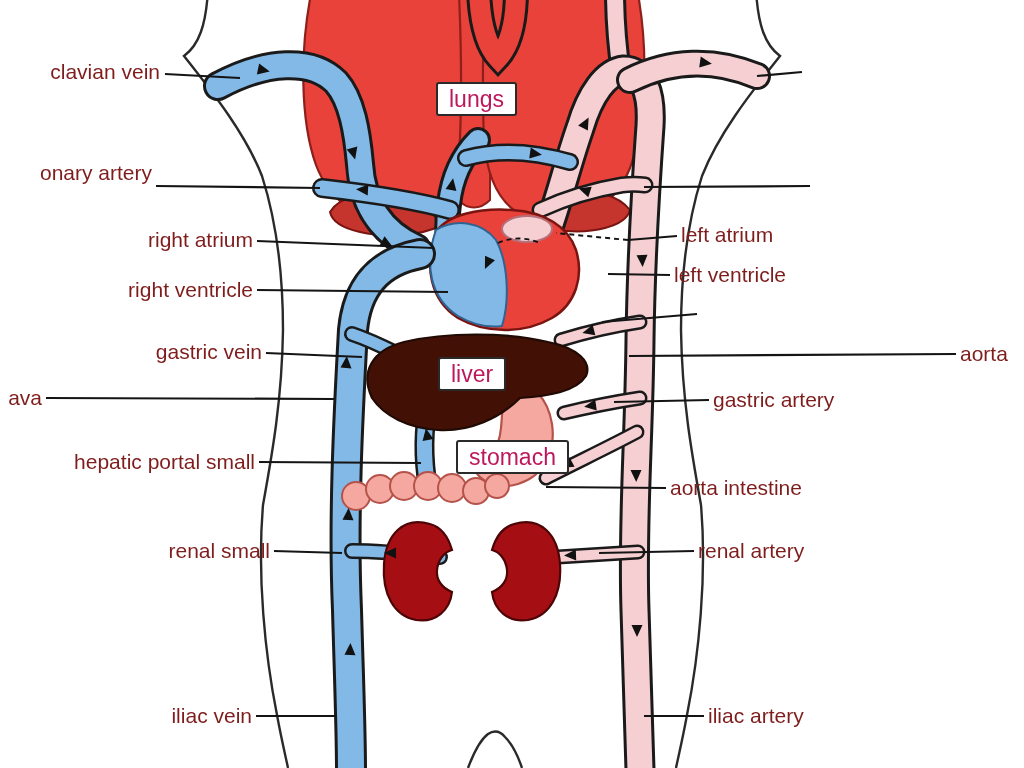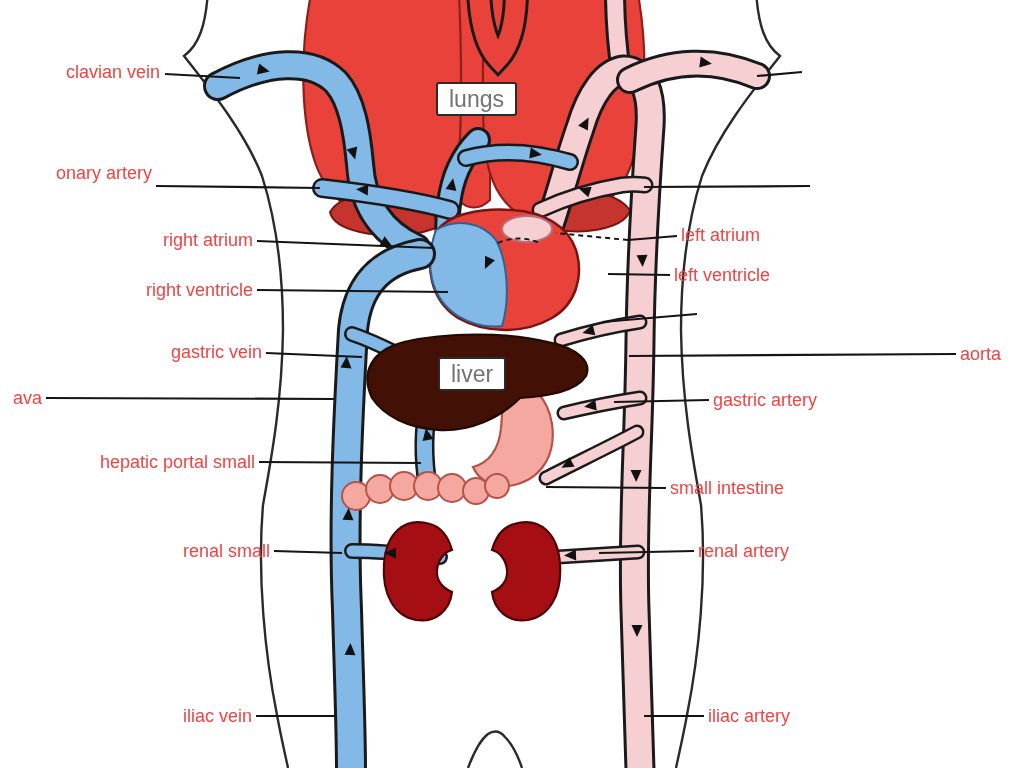--- a/index.html
+++ b/index.html
@@ -1,21 +1,21 @@
 <!DOCTYPE html>
 <html><head>
 <meta charset="utf-8">
 <style>
   html,body{margin:0;padding:0;background:#fff;}
   body{width:1024px;height:768px;overflow:hidden;font-family:"Liberation Sans",sans-serif;}
   .stage{position:relative;width:1024px;height:768px;background:#fff;}
   .stage > svg{position:absolute;left:0;top:0;}
-  .lbl{position:absolute;font-size:18px;line-height:26px;color:#ef4444;white-space:nowrap;}
+  .lbl{position:absolute;font-size:21px;line-height:26px;color:#7f1d1d;white-space:nowrap;}
   .lbl.l{text-align:right;}
-  .obox{position:absolute;font-size:23px;line-height:30px;color:#737373;background:#fff;
+  .obox{position:absolute;font-size:23px;line-height:30px;color:#be185d;background:#fff;
         border:2px solid #2a2a2a;border-radius:3px;padding:0 11px;white-space:nowrap;}
   .tO{stroke:#1a1a1a;fill:none;stroke-linecap:round;}
   .tV{stroke:#82b9e6;fill:none;stroke-linecap:round;}
   .tA{stroke:#f6cfd2;fill:none;stroke-linecap:round;}
   .tR{stroke:#e8423b;fill:none;stroke-linecap:round;}
   .ld{stroke:#141414;stroke-width:2.2;}
 </style>
 </head>
 <body>
 
@@ -175,20 +175,21 @@
 <div class="lbl l" style="right:762px;top:339px">gastric vein</div>
 <div class="lbl l" style="right:982px;top:385px">ava</div>
 <div class="lbl l" style="right:769px;top:449px">hepatic portal small</div>
 <div class="lbl l" style="right:754px;top:538px">renal small</div>
 <div class="lbl l" style="right:772px;top:703px">iliac vein</div>
 
 <div class="lbl r" style="left:681px;top:222px">left atrium</div>
 <div class="lbl r" style="left:674px;top:262px">left ventricle</div>
 <div class="lbl r" style="left:960px;top:341px">aorta</div>
 <div class="lbl r" style="left:713px;top:387px">gastric artery</div>
-<div class="lbl r" style="left:670px;top:475px">small intestine</div>
+<div class="lbl r" style="left:670px;top:475px">aorta intestine</div>
 <div class="lbl r" style="left:698px;top:538px">renal artery</div>
 <div class="lbl r" style="left:708px;top:703px">iliac artery</div>
 
 <div class="obox" style="left:436px;top:82px">lungs</div>
 <div class="obox" style="left:438px;top:357px">liver</div>
+<div class="obox" style="left:456px;top:440px">stomach</div>
 
 </div>
 
 </body></html>

